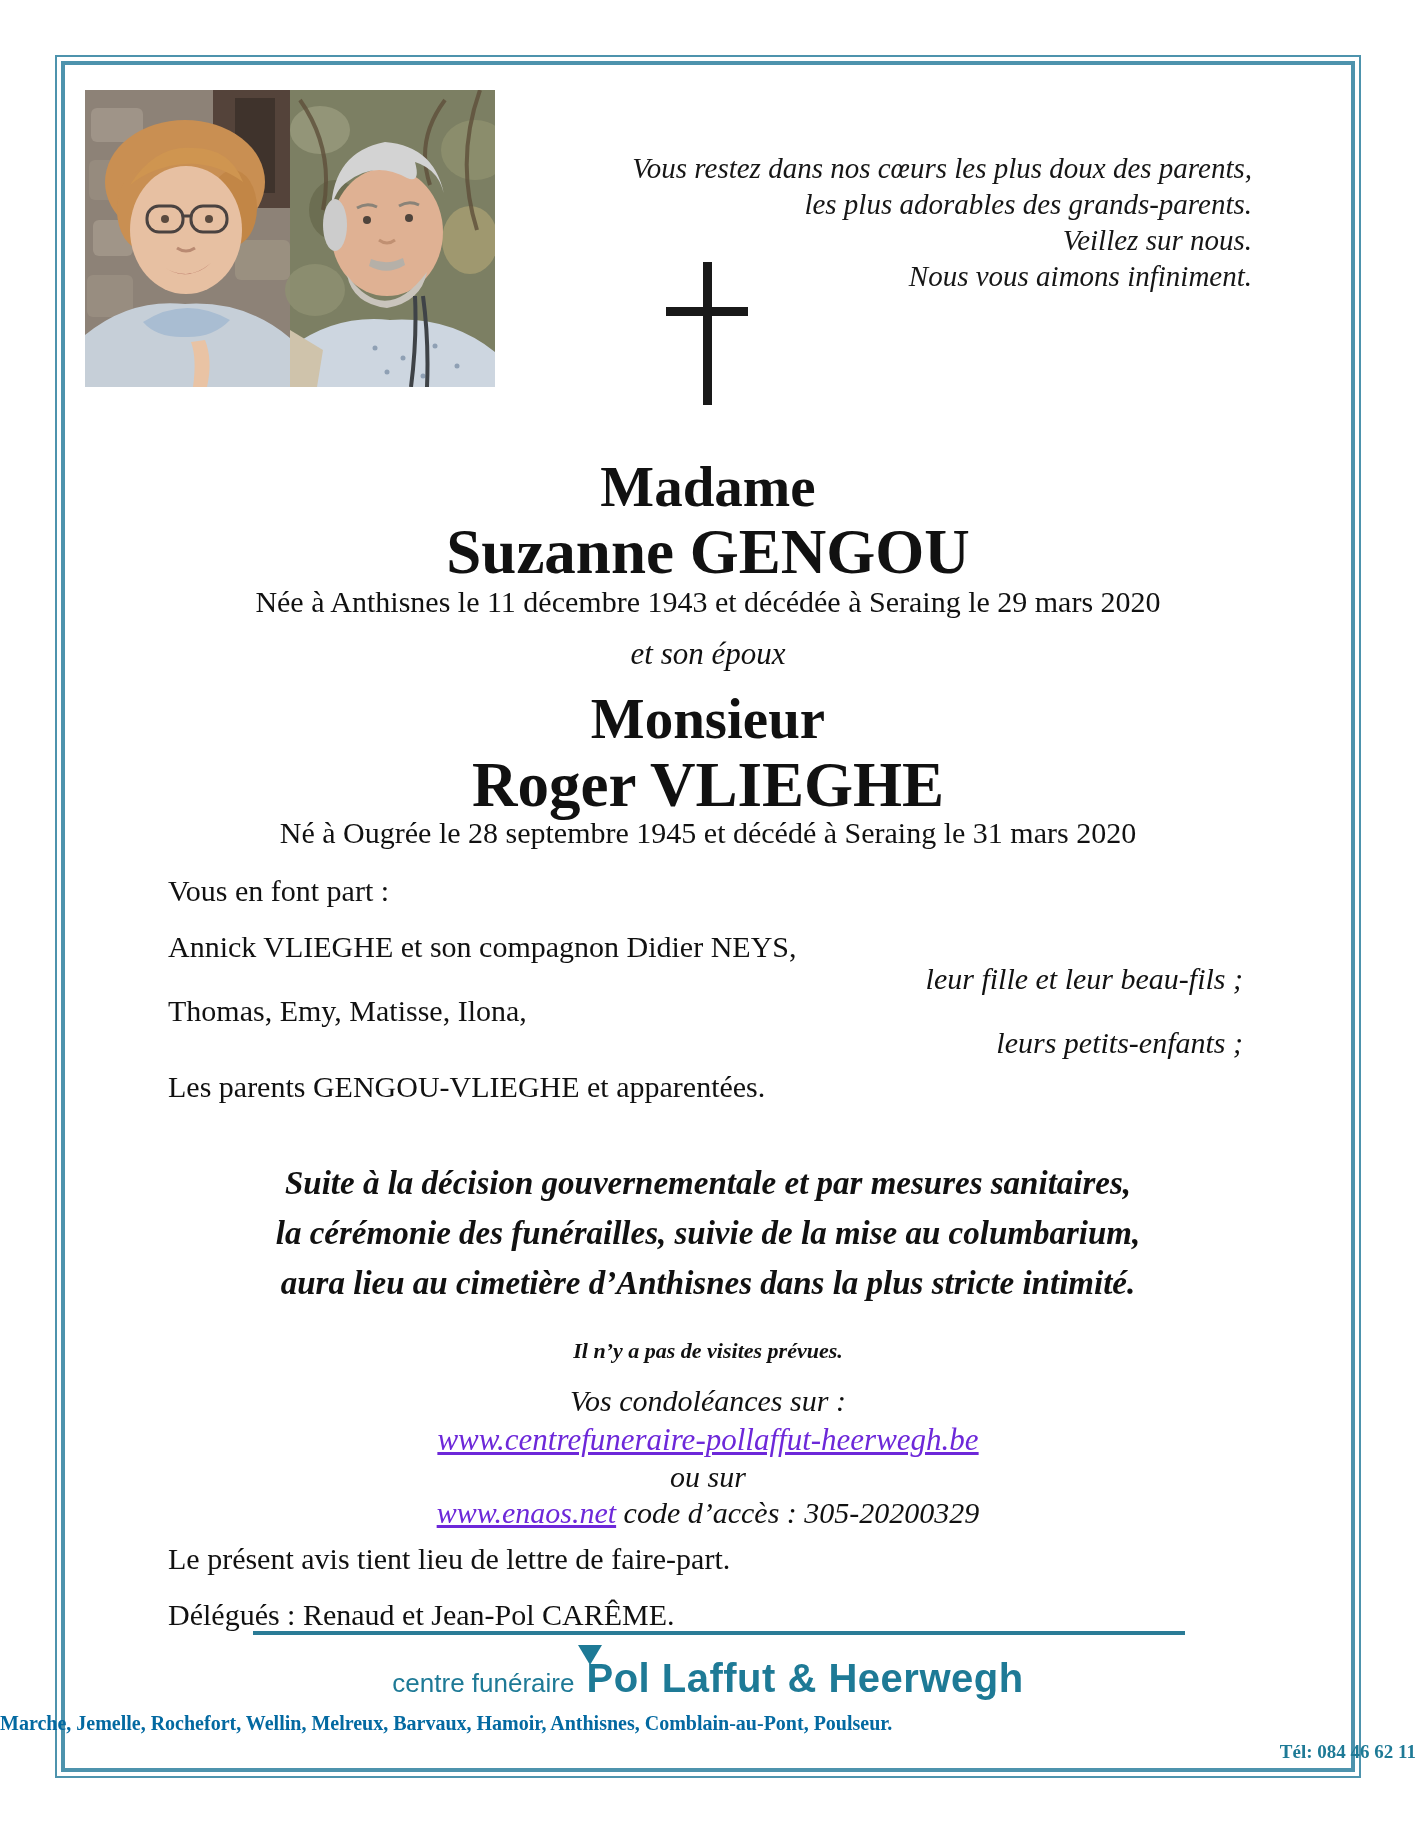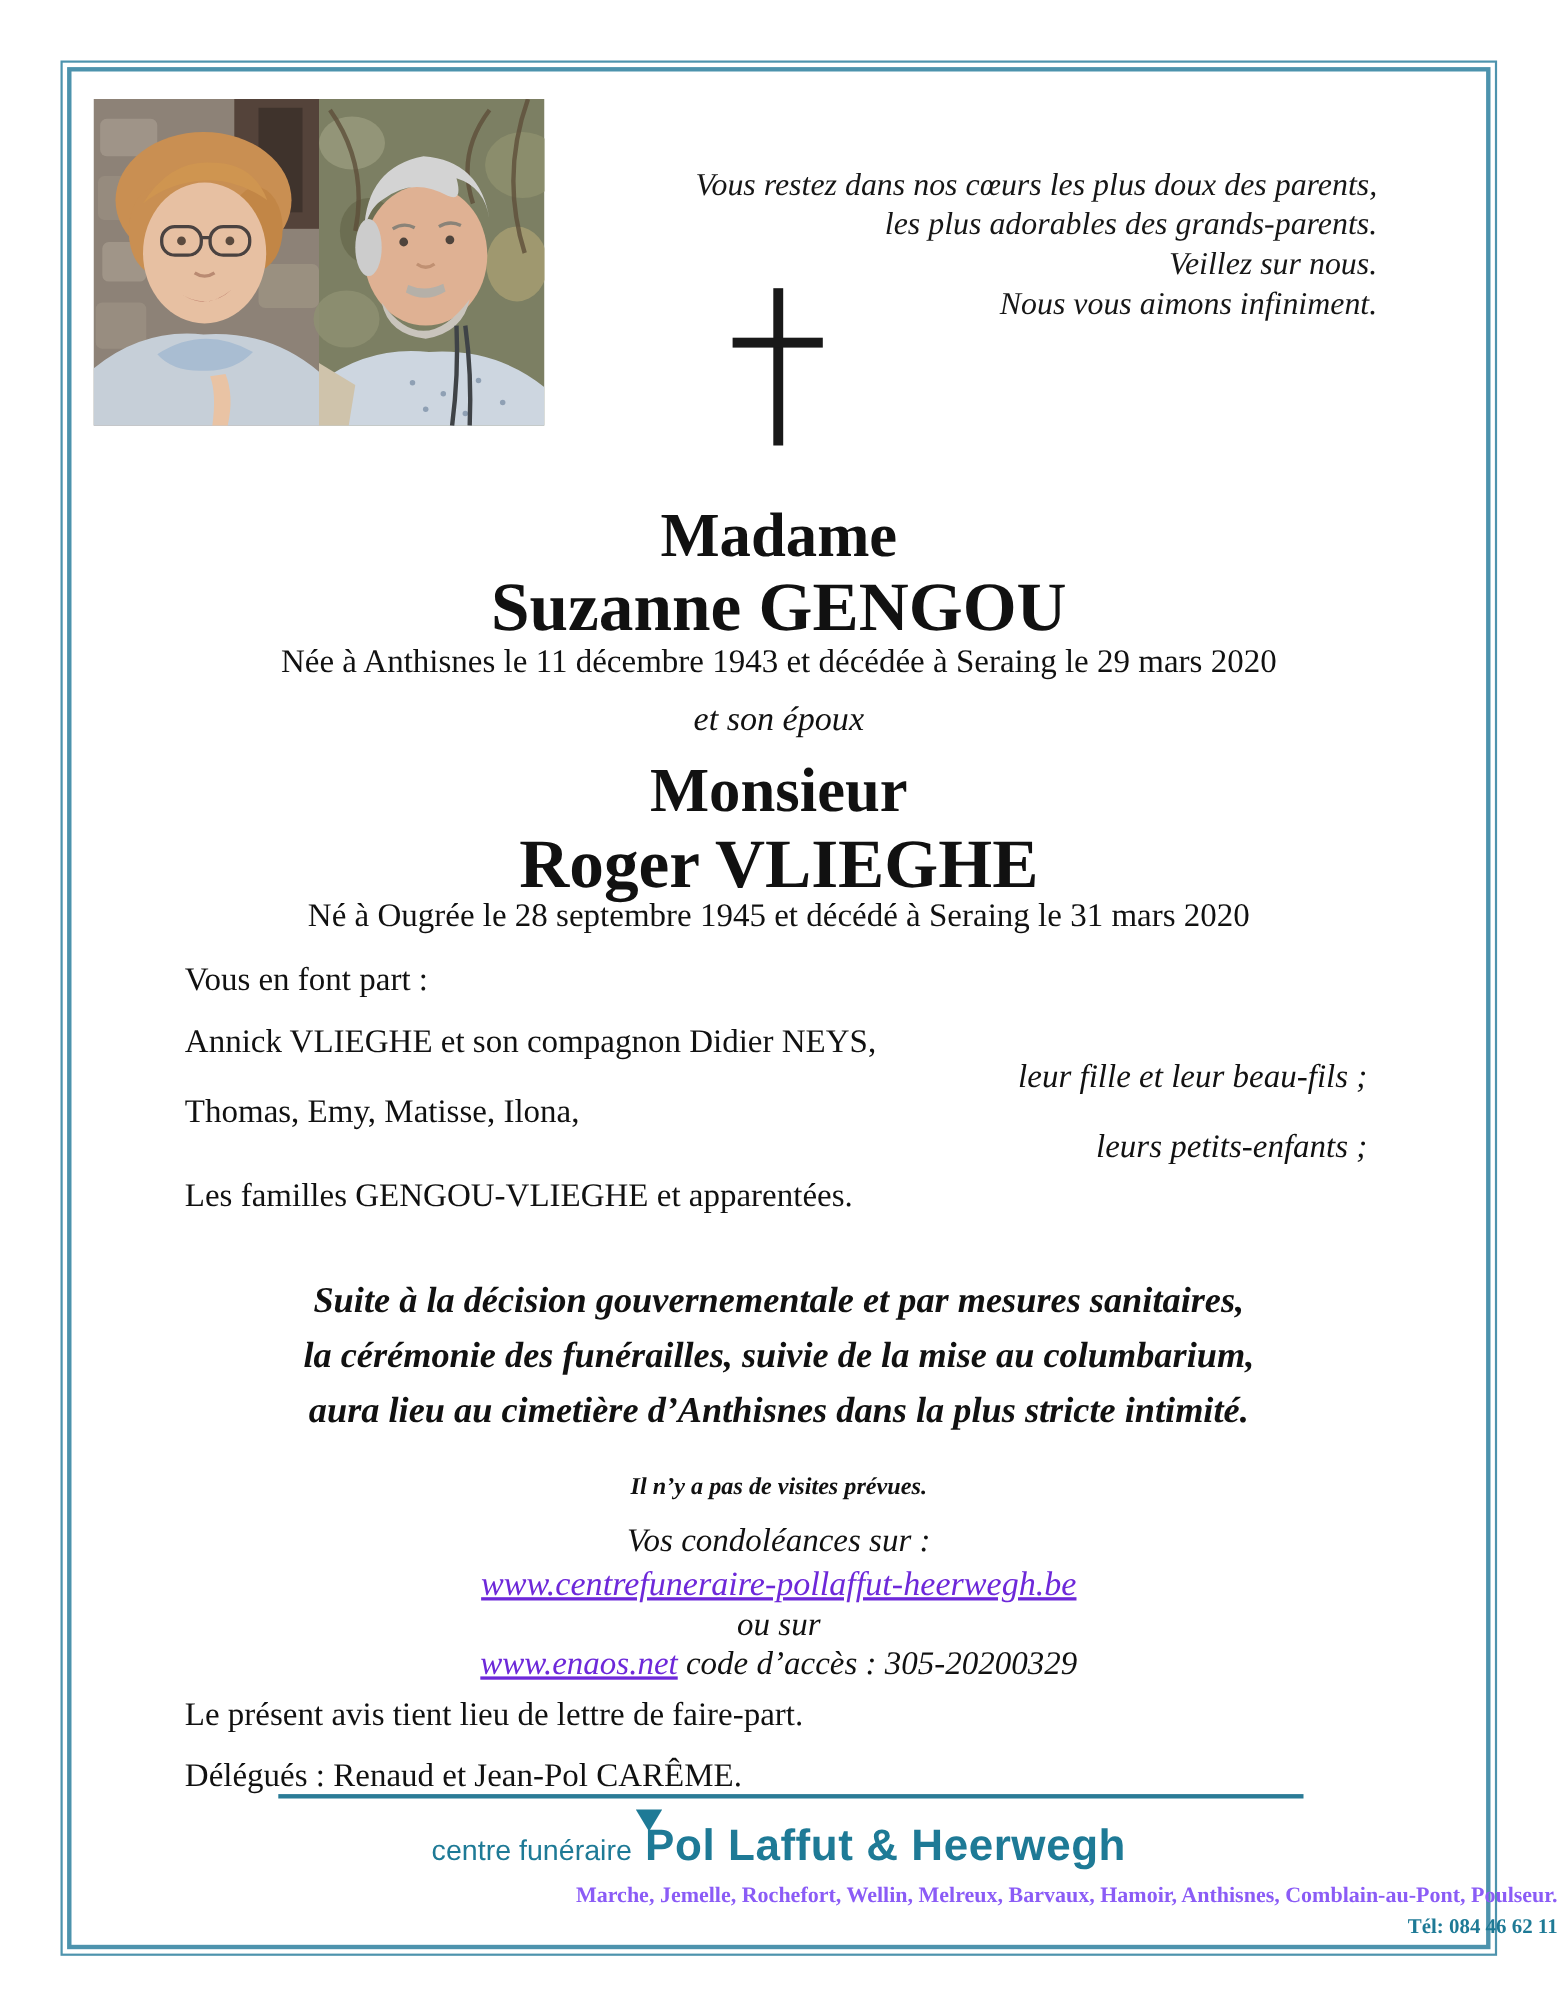--- a/index.html
+++ b/index.html
@@ -44,21 +44,21 @@
   .logo-triangle{
     position:absolute;left:578px;top:1645px;width:0;height:0;
     border-left:12px solid transparent;border-right:12px solid transparent;border-top:20px solid #1e7a96;
   }
   .brand-row{
     position:absolute;left:0;right:0;top:1656px;display:flex;justify-content:center;align-items:baseline;gap:12px;
     font-family:"Liberation Sans", sans-serif;color:#1e7a96;
   }
   .brand-prefix{font-size:26px;}
   .brand-name{font-size:40px;font-weight:bold;letter-spacing:0.5px;}
-  .cities{position:absolute;left:0;right:0;top:1712px;text-align:right;font-weight:bold;font-size:20px;color:#8b5cf6;}
+  .cities{position:absolute;left:0;right:0;top:1712px;text-align:left;font-weight:bold;font-size:20px;color:#0369a1;}
   .phone{position:absolute;left:0;right:0;top:1741px;text-align:right;font-weight:bold;font-size:19px;color:#1e7a96;}
 </style>
 </head>
 <body>
 
 <div class="page">
 
   <div class="frame-outer"></div>
   <div class="frame-inner"></div>
 
@@ -142,21 +142,21 @@
 
   <div class="centered h-title" style="top:690px">Monsieur</div>
   <div class="centered h-name" style="top:754px">Roger VLIEGHE</div>
   <div class="centered life-line" style="top:816px">Né à Ougrée le 28 septembre 1945 et décédé à Seraing le 31 mars 2020</div>
 
   <div class="left-row" style="top:874px">Vous en font part :</div>
   <div class="left-row" style="top:930px">Annick VLIEGHE et son compagnon Didier NEYS,</div>
   <div class="right-row" style="top:962px">leur fille et leur beau-fils ;</div>
   <div class="left-row" style="top:994px">Thomas, Emy, Matisse, Ilona,</div>
   <div class="right-row" style="top:1026px">leurs petits-enfants ;</div>
-  <div class="left-row" style="top:1070px">Les familles GENGOU-VLIEGHE et apparentées.</div>
+  <div class="left-row" style="top:1070px">Les parents GENGOU-VLIEGHE et apparentées.</div>
 
   <div class="notice">
     <div>Suite à la décision gouvernementale et par mesures sanitaires,</div>
     <div>la cérémonie des funérailles, suivie de la mise au columbarium,</div>
     <div>aura lieu au cimetière d’Anthisnes dans la plus stricte intimité.</div>
   </div>
 
   <div class="no-visits">Il n’y a pas de visites prévues.</div>
 
   <div class="centered cond" style="top:1384px">Vos condoléances sur :</div>

